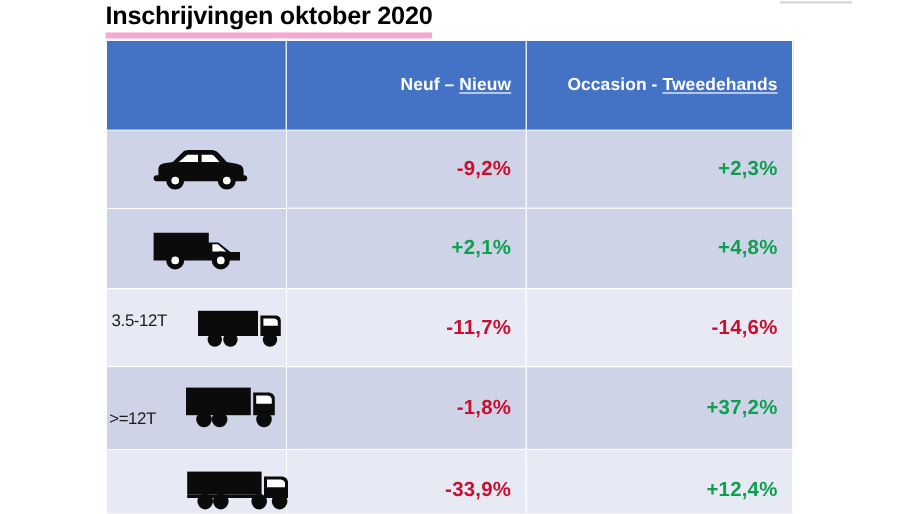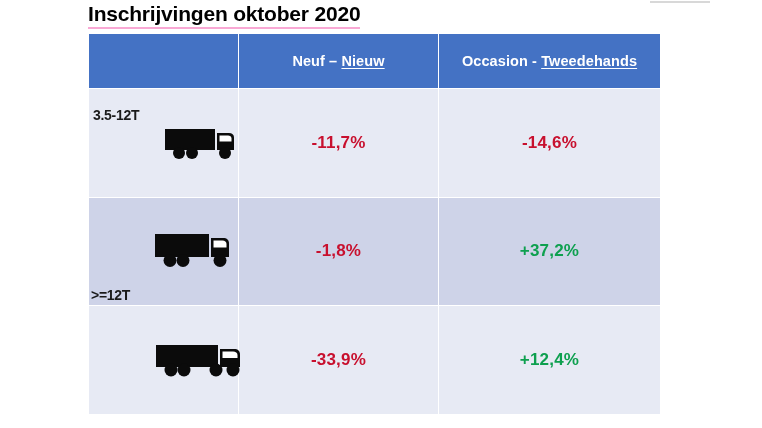--- a/index.html
+++ b/index.html
@@ -23,21 +23,21 @@
   }
   
   #title {
     position: absolute;
     left: 88px;
     top: 2px;
     font-size: 21px;
     font-weight: bold;
     color: #000000;
     letter-spacing: -0.2px;
-    border-bottom: 2px solid #f9a8d4;
+    border-bottom: 5px solid #f9a8d4;
     padding-bottom: 1px;
     display: inline-block;
     white-space: nowrap;
     line-height: 24px;
   }
   
   #table {
     position: absolute;
     left: 88px;
     top: 33px;
@@ -45,25 +45,25 @@
     height: 382px;
     border-collapse: collapse;
     table-layout: fixed;
     background: #ffffff;
   }
   #table col.c-icon  { width: 150px; }
   #table col.c-new   { width: 200px; }
   #table col.c-occ   { width: 222px; }
 
   #table th, #table td {
-    padding: 2px;
+    padding: 12px;
     margin: 0;
     border: 1px solid #ffffff;
     vertical-align: middle;
-    text-align: center;
+    text-align: right;
   }
   
   .hdr-row th {
     background: #4472C4;
     height: 50px;
     color: #ffffff;
     font-size: 14.5px;
     font-weight: bold;
     letter-spacing: 0.1px;
   }
@@ -91,27 +91,27 @@
     display: flex;
     align-items: center;
     justify-content: center;
     height: 100%;
     width: 100%;
   }
   .icon-wrap svg { display: block; }
   .rowlabel {
     position: absolute;
     font-size: 14px;
-    font-weight: bold;
+    font-weight: normal;
     color: #1a1a1a;
     letter-spacing: -0.3px;
     white-space: nowrap;
   }
   .rowlabel.lbl-a { left: 4px;  top: 18px; }
-  .rowlabel.lbl-b { left: 2px;  bottom: 2px; }
+  .rowlabel.lbl-b { left: 2px;  bottom: 18px; }
 
   .ic-shift-right { margin-left: 38px; }
   .ic-shift-right2 { margin-left: 30px; }
 
   
   #tr-artifact {
     position: absolute;
     right: 52px;
     top: 1px;
     width: 60px;
@@ -140,22 +140,58 @@
         <th>
           <span>Neuf – </span><span class="hdr-underline">Nieuw</span>
         </th>
         <th>
           <span>Occasion - </span><span class="hdr-underline">Tweedehands</span>
         </th>
       </tr>
     </thead>
     <tbody>
 
-
-
+      <tr class="band-dark">
+        <td class="iconcell">
+          <span class="rowlabel lbl-a"></span>
+          <div class="icon-wrap">
+            <svg width="92" height="40" viewBox="0 0 92 40" aria-hidden="true">
+              <path fill="#0b0b0b" d="M14 27 L14 20 C14 17 16 15.5 19 15 L26 14 L34 6 C35.4 4.6 37 4 39 4 L58 4 C61 4 63 5 64.5 7 L71 14 L79 15.5 C83 16.2 85 18 85 21.5 L85 27 Z"></path>
+              <rect x="10" y="25" width="78" height="5" rx="2.5" fill="#0b0b0b"></rect>
+              <path fill="#ffffff" d="M38 8 L47 8 L47 14 L31 14 Z"></path>
+              <path fill="#ffffff" d="M50 8 L57.5 8 C59 8 60 8.4 61 9.6 L65 14 L50 14 Z"></path>
+              <circle cx="28" cy="29.5" r="7.5" fill="#0b0b0b"></circle>
+              <circle cx="28" cy="29.5" r="3.2" fill="#ffffff"></circle>
+              <circle cx="71" cy="29.5" r="7.5" fill="#0b0b0b"></circle>
+              <circle cx="71" cy="29.5" r="3.2" fill="#ffffff"></circle>
+            </svg>
+          </div>
+        </td>
+        <td class="val neg">-9,2%</td>
+        <td class="val pos">+2,3%</td>
+      </tr>
+
+
+      <tr class="band-dark">
+        <td class="iconcell">
+          <span class="rowlabel lbl-a"></span>
+          <div class="icon-wrap">
+            <svg width="88" height="42" viewBox="0 0 88 42" aria-hidden="true">
+              <path fill="#0b0b0b" d="M8 8 L54 8 L54 16 L62 16 L72 24 L80 24 L80 31 L8 31 Z"></path>
+              <path fill="#ffffff" d="M57 17.5 L61.5 17.5 L68.5 23.5 L57 23.5 Z"></path>
+              <circle cx="26" cy="31" r="7.5" fill="#0b0b0b"></circle>
+              <circle cx="26" cy="31" r="3.2" fill="#ffffff"></circle>
+              <circle cx="64" cy="31" r="7.5" fill="#0b0b0b"></circle>
+              <circle cx="64" cy="31" r="3.2" fill="#ffffff"></circle>
+            </svg>
+          </div>
+        </td>
+        <td class="val pos">+2,1%</td>
+        <td class="val pos">+4,8%</td>
+      </tr>
 
       <tr class="band-light">
         <td class="iconcell">
           <span class="rowlabel lbl-a">3.5-12T</span>
           <div class="icon-wrap ic-shift-right">
             <svg width="82" height="40" viewBox="0 0 82 40" aria-hidden="true">
               <rect x="4" y="6" width="50" height="21" fill="#0b0b0b"></rect>
               <path fill="#0b0b0b" d="M56 10 L68 10 C71 10 73 11.5 73 14.5 L73 27 L56 27 Z"></path>
               <path fill="#ffffff" d="M58.5 12.5 L67 12.5 C69 12.5 70.5 13.5 70.5 15.5 L70.5 18.5 L58.5 18.5 Z"></path>
               <circle cx="18" cy="30" r="6" fill="#0b0b0b"></circle>

